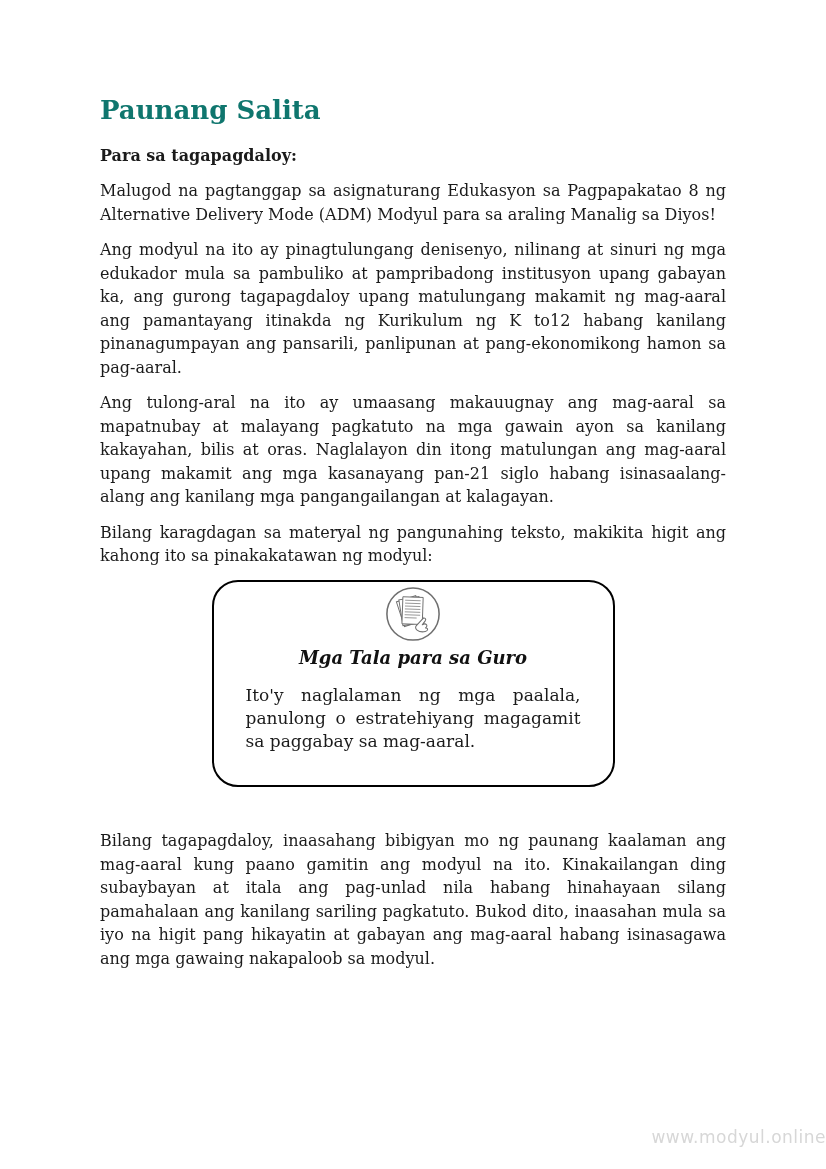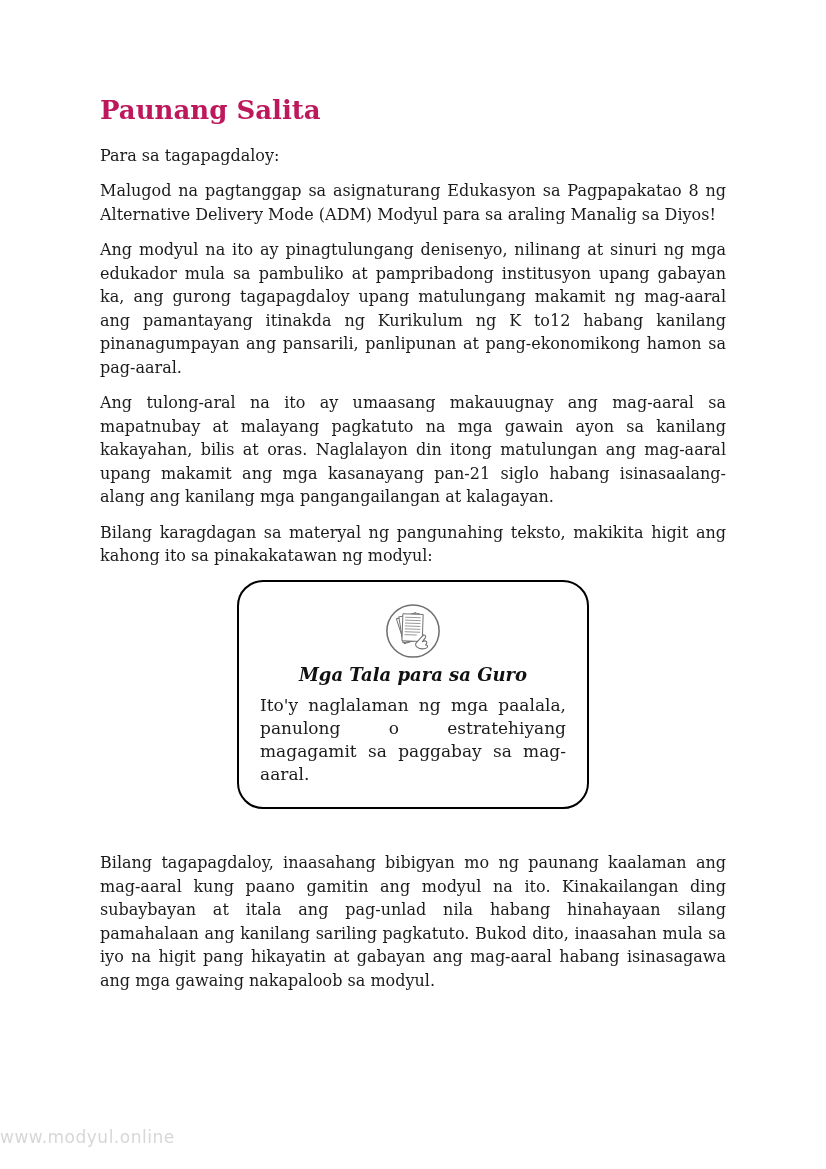--- a/index.html
+++ b/index.html
@@ -21,41 +21,42 @@
     position: absolute;
     top: 96px;
     left: 100px;
     width: 626px;
   }
   h1.doc-title {
     font-size: 26px;
     line-height: 1.15;
     font-weight: bold;
     margin: 0 0 18px 0;
-    color: #be185d;
+    color: #0f766e;
   }
   p.body-par {
     font-size: 16px;
     line-height: 23.5px;
     text-align: justify;
     margin: 0 0 12px 0;
   }
   p.salutation {
     font-size: 16px;
     line-height: 23.5px;
     text-align: left;
     margin: 0 0 12px 0;
+    font-weight: bold;
   }
   .note-box {
     box-sizing: border-box;
-    width: 352px;
+    width: 403px;
     margin: 8px auto 42px auto;
     border: 2px solid #000000;
     border-radius: 26px;
-    padding: 20px 16px 16px 16px;
+    padding: 3px 16px 16px 16px;
     background: #ffffff;
   }
   .note-icon-wrap {
     text-align: center;
     margin: 0 0 4px 0;
   }
   .note-icon-wrap svg {
     display: inline-block;
     vertical-align: top;
   }
@@ -65,28 +66,28 @@
     font-style: italic;
     font-size: 18px;
     line-height: 1.2;
     margin: 0 0 9px 0;
     color: #111111;
   }
   p.note-body {
     font-size: 17px;
     line-height: 23px;
     text-align: justify;
-    margin: 5px;
+    margin: 16px;
   }
   .watermark {
     position: absolute;
     left: 0;
     right: 0;
     bottom: 22px;
-    text-align: left;
+    text-align: right;
     font-family: "DejaVu Sans", sans-serif;
     font-size: 17px;
     letter-spacing: 0.5px;
     color: #d7d7d7;
   }
 </style>
 </head>
 <body>
 
 <div class="page">

